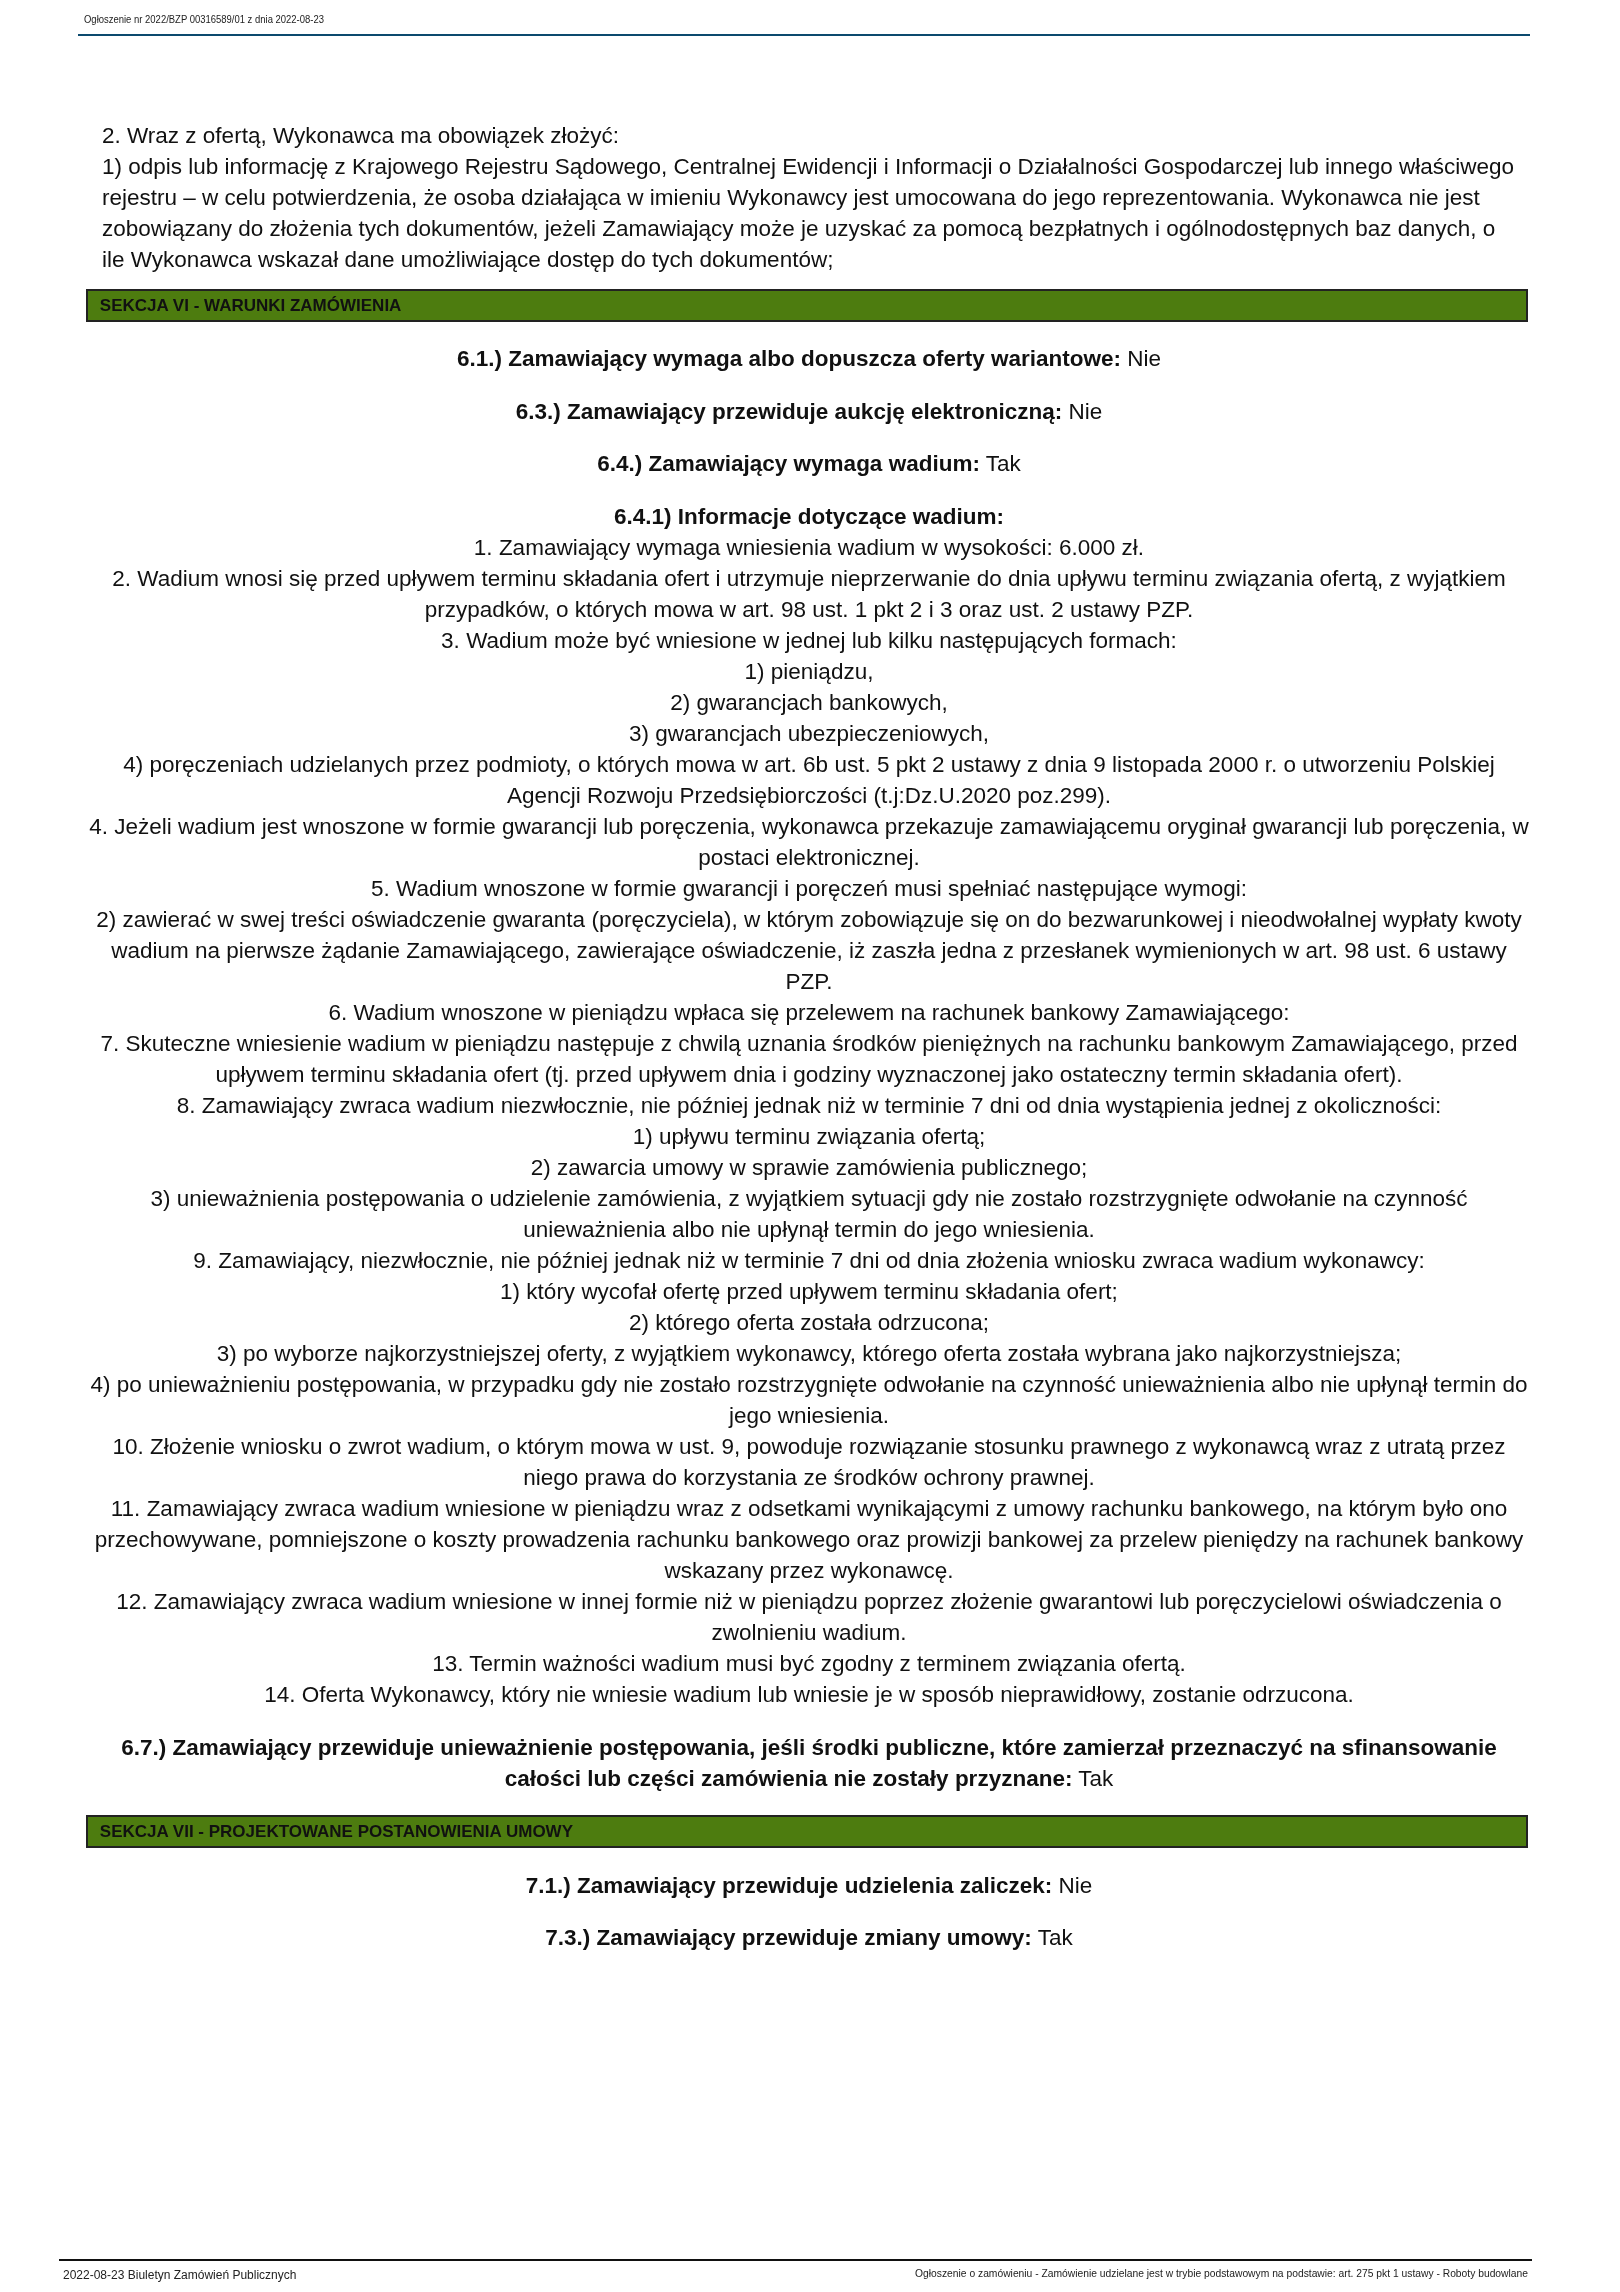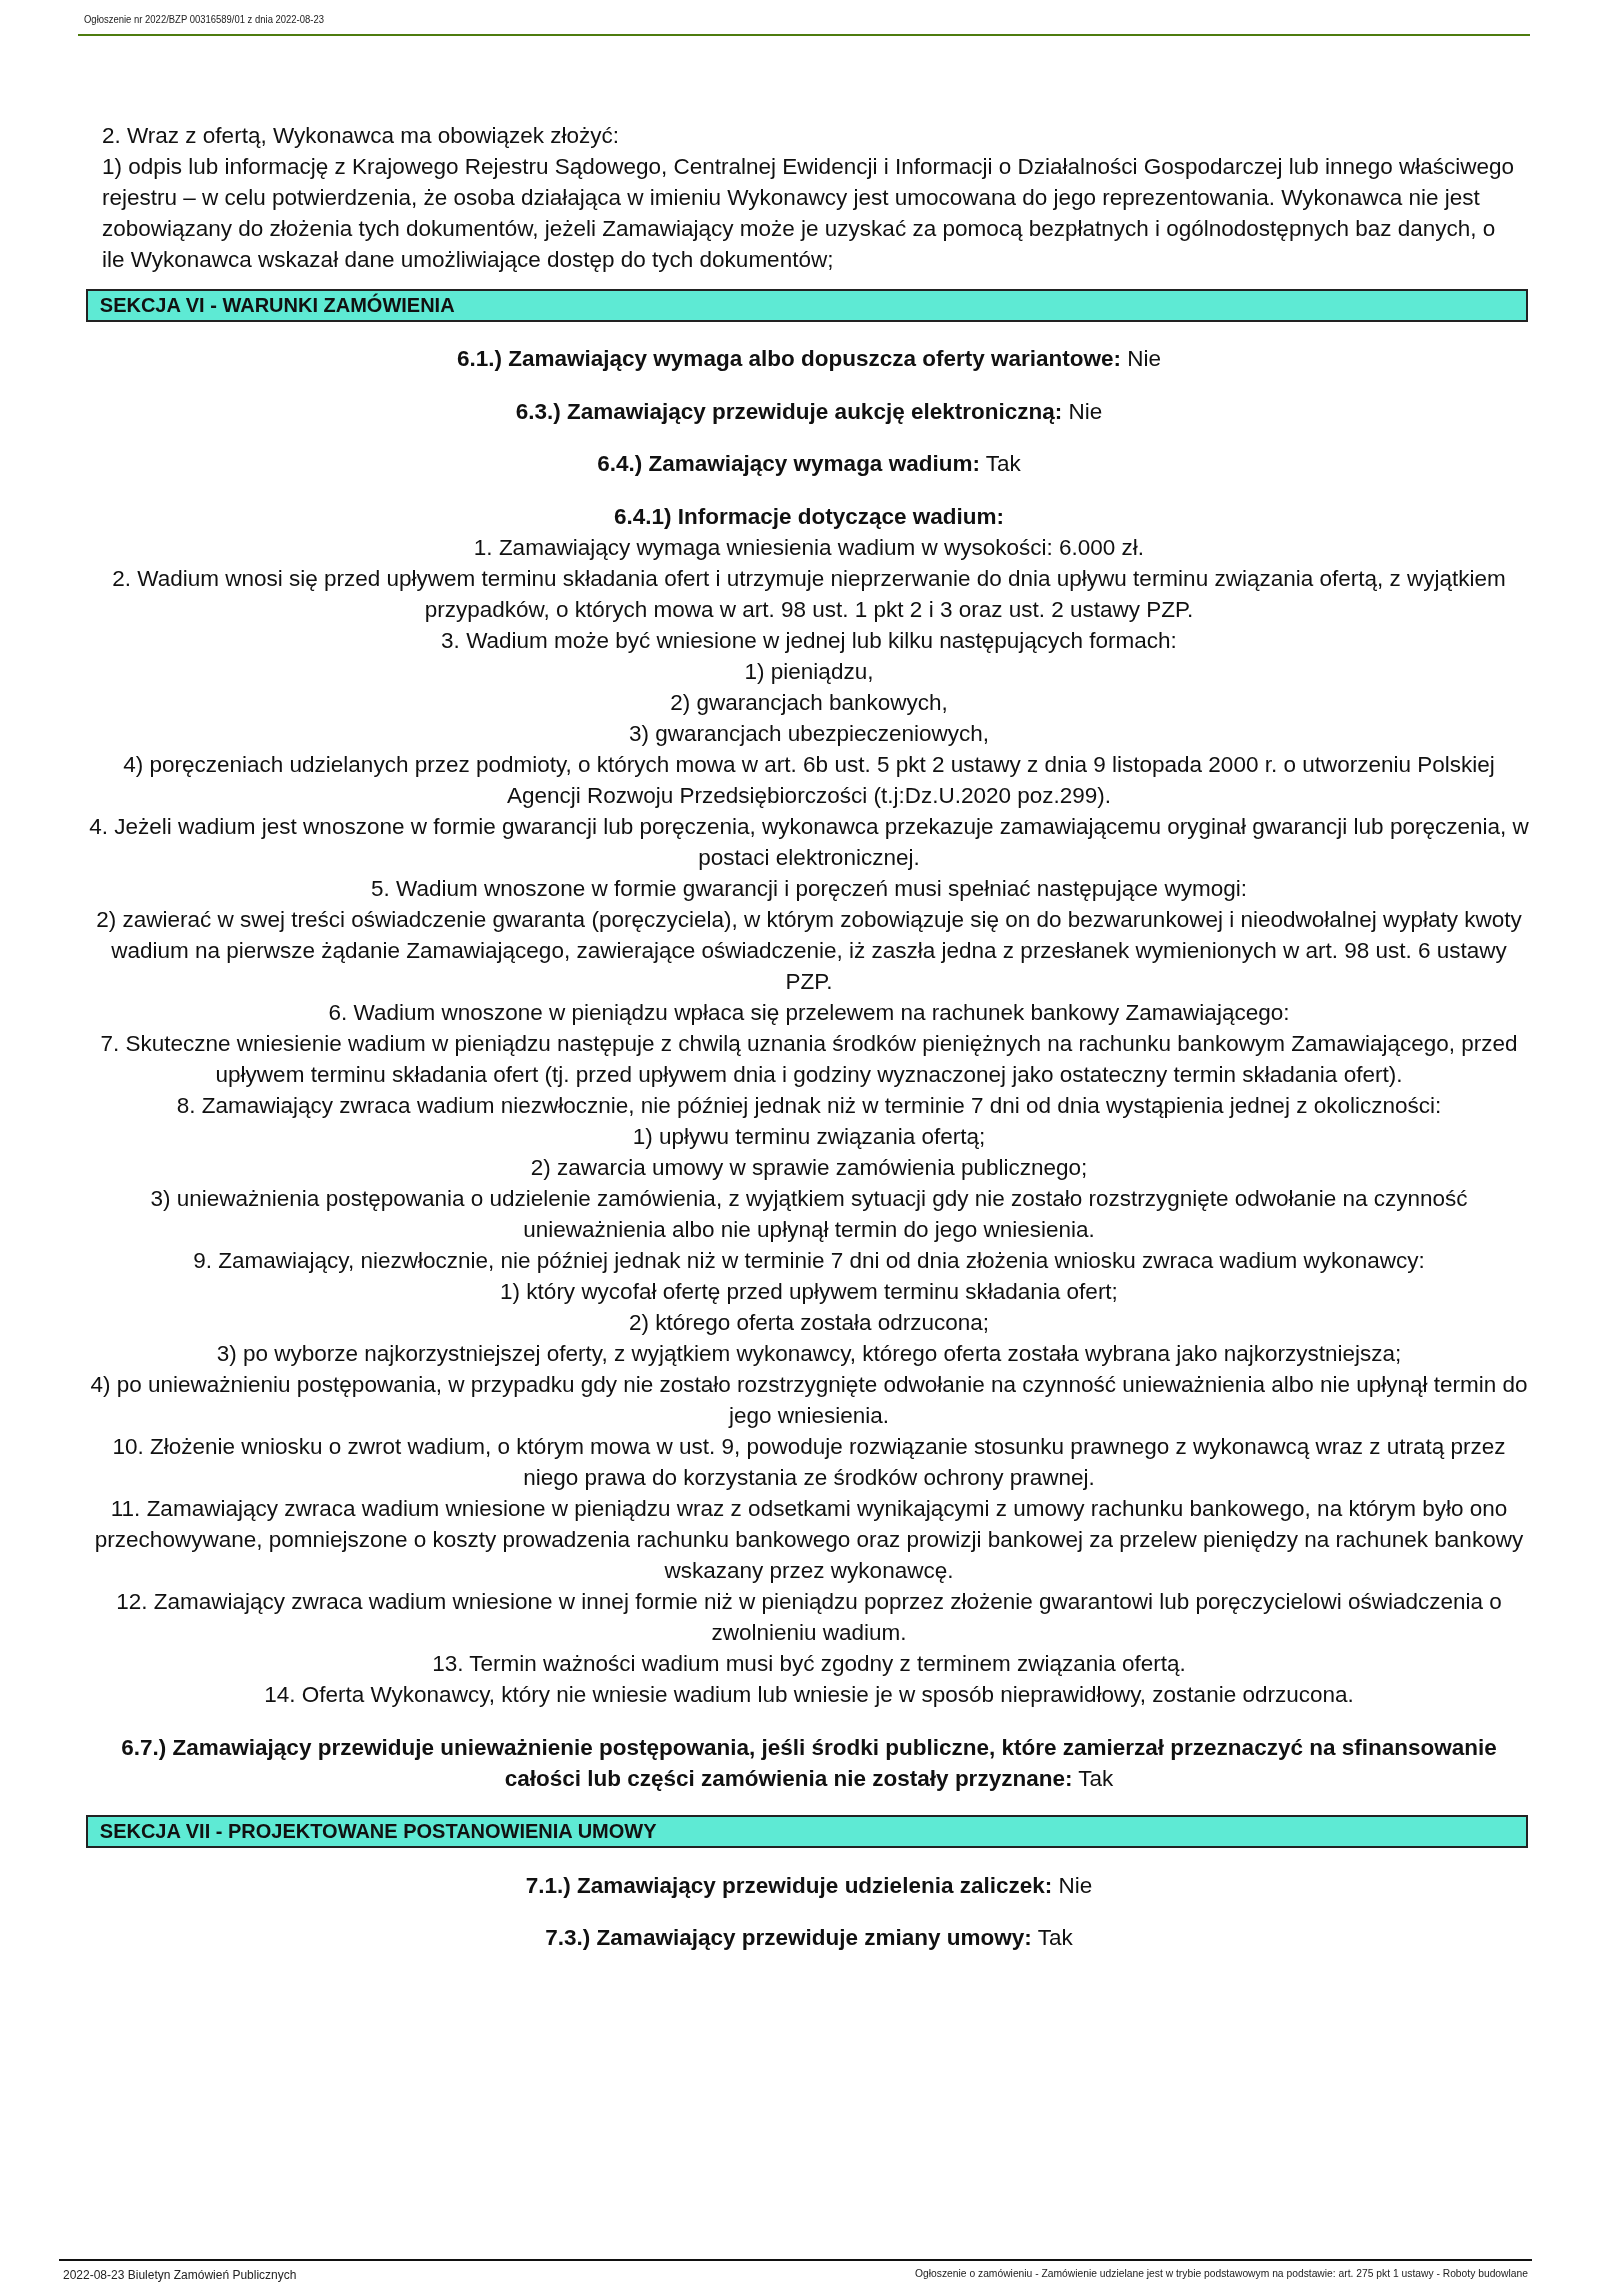--- a/index.html
+++ b/index.html
@@ -2,35 +2,35 @@
 <html><head>
 <meta charset="utf-8">
 <style>
   html, body { margin: 0; padding: 0; background: #ffffff; }
   body {
     width: 1620px; height: 2293px; position: relative; overflow: hidden;
     font-family: "Liberation Sans", sans-serif; color: #111111;
   }
   .page-header {
     position: absolute; left: 78px; top: 0; width: 1452px; height: 34px;
-    border-bottom: 2px solid #4d7c0f;
+    border-bottom: 2px solid #0c4a6e;
   }
   .page-header-text {
     position: absolute; left: 5.9px; top: 13.7px; font-size: 10.3px; color: #222;
     transform: scaleX(0.92); transform-origin: left center;
   }
   .content {
     position: absolute; left: 86px; top: 104px; width: 1446px;
     font-size: 22.5px; line-height: 31px;
   }
   .content .para { margin: 16px; white-space: normal; }
   .content .line { display: block; }
   .section-header {
-    background: #5eead4; border: 2px solid #222; height: 29px;
-    font-weight: bold; font-size: 20px; line-height: 29px; padding-left: 11.8px;
+    background: #4d7c0f; border: 2px solid #222; height: 29px;
+    font-weight: bold; font-size: 17px; line-height: 29px; padding-left: 11.8px;
     box-sizing: content-box; width: 1426px; margin: 11.8px 0 21.6px 0;
   }
   .qa { margin: 0 0 21.6px 0; line-height: 31px; text-align: center; }
   .qa .q { font-weight: bold; }
   .info-title { font-weight: bold; }
   .footer-line {
     position: absolute; left: 59px; top: 2259px; width: 1473px; height: 0;
     border-top: 2px solid #111;
   }
   .footer-left {

